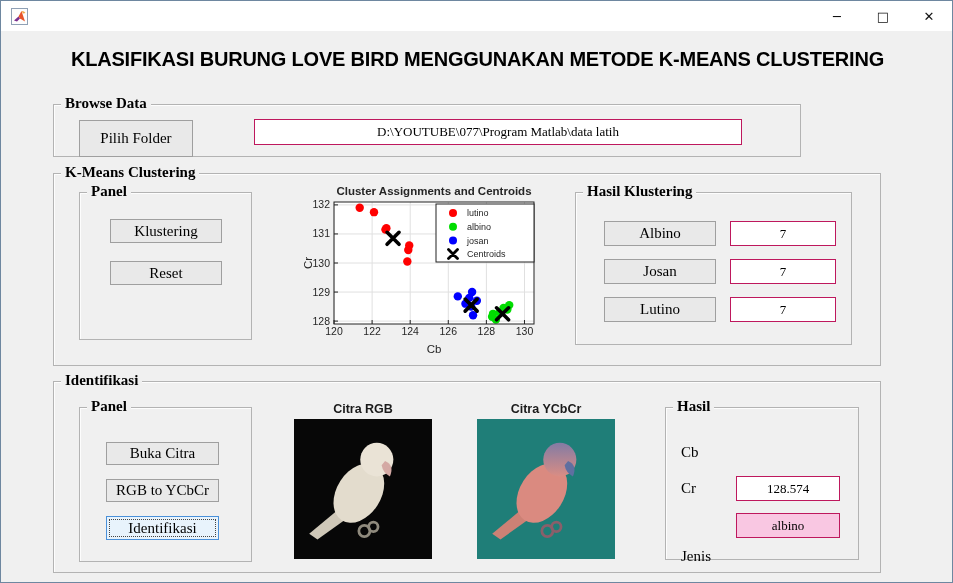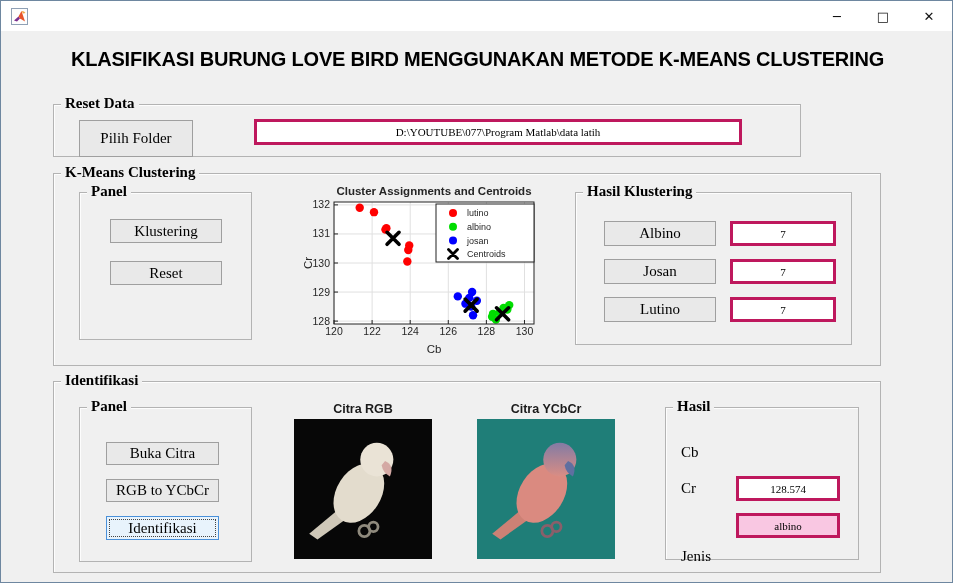--- a/index.html
+++ b/index.html
@@ -25,22 +25,22 @@
   
   .groupbox { position:absolute; border:1px solid #b3b3b3; box-shadow:1px 1px 0 #fdfdfd inset; }
   .gb-title { position:absolute; top:-10px; left:7px; background:#f0f0f0; padding:0 4px;
     font-family:"Liberation Serif", serif; font-weight:bold; font-size:15px; color:#000; white-space:nowrap; }
   
   .btn { position:absolute; background:#e9e9e9; border:1px solid #9f9f9f;
     font-family:"Liberation Serif", serif; font-size:15px; color:#000;
     display:flex; align-items:center; justify-content:center; cursor:default; }
   .btn.focused { background:#e8f3fc; border:1px solid var(--accent-focus);
     outline:1px dotted #444; outline-offset:-4px; }
-  .field { position:absolute; background:#ffffff; border:3px solid #be185d;
-    font-family:"Liberation Serif", serif; font-size:11px; color:#000;
+  .field { position:absolute; background:#ffffff; border:1px solid #be185d;
+    font-family:"Liberation Serif", serif; font-size:13px; color:#000;
     display:flex; align-items:center; justify-content:center; white-space:nowrap; }
   .side-label { position:absolute; font-family:"Liberation Serif", serif; font-size:15px; color:#000; }
   
   .gb-browse { left:52px; top:73px; width:748px; height:53px; }
   .btn-pilih { left:25px; top:15px; width:114px; height:37px; }
   .field-path { left:200px; top:14px; width:488px; height:26px; }
   
   .gb-kmeans { left:52px; top:142px; width:828px; height:193px; }
   .gb-kpanel { left:25px; top:18px; width:173px; height:148px; }
   .btn-klustering { left:30px; top:26px; width:112px; height:24px; }
@@ -86,21 +86,21 @@
       <div class="win-btn">─</div>
       <div class="win-btn">□</div>
       <div class="win-btn">✕</div>
     </div>
   </div>
 
   <div class="body">
     <div class="app-title">KLASIFIKASI BURUNG LOVE BIRD MENGGUNAKAN METODE K-MEANS CLUSTERING</div>
 
     <div class="groupbox gb-browse">
-      <span class="gb-title">Reset Data</span>
+      <span class="gb-title">Browse Data</span>
       <button class="btn btn-pilih">Pilih Folder</button>
       <div class="field field-path">D:\YOUTUBE\077\Program Matlab\data latih</div>
     </div>
 
     <div class="groupbox gb-kmeans">
       <span class="gb-title">K-Means Clustering</span>
 
       <div class="groupbox gb-kpanel">
         <span class="gb-title">Panel</span>
         <button class="btn btn-klustering">Klustering</button>

